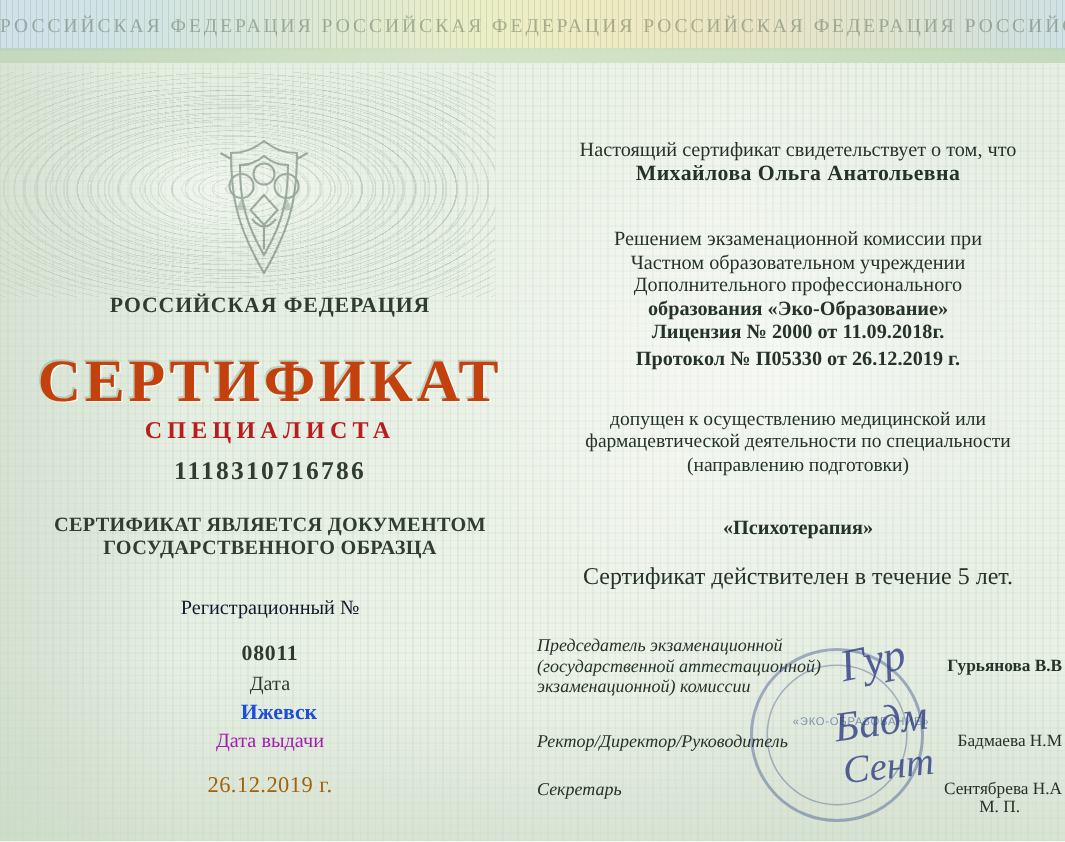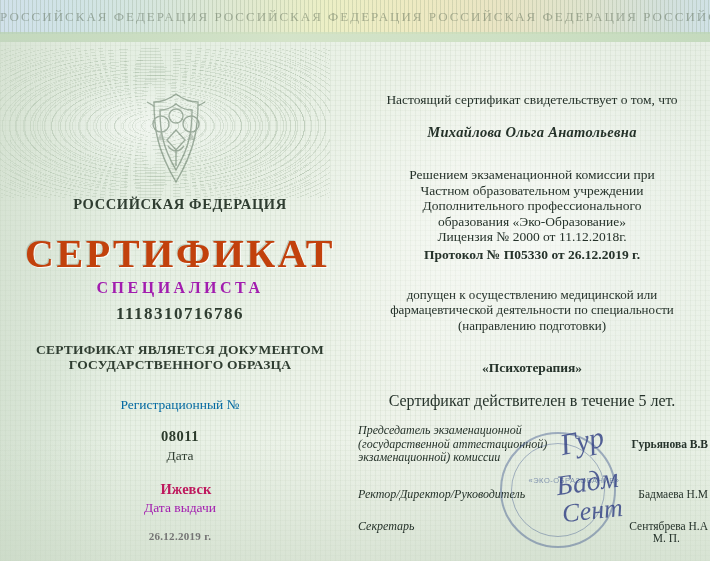--- a/index.html
+++ b/index.html
@@ -130,95 +130,94 @@
     font-weight: bold;
     letter-spacing: 2.5px;
     color: #c2410c;
     text-shadow: 1px 1px 0 rgba(255,255,255,.8), -1px -1px 0 rgba(90,110,90,.25);
   }
   .sub-title {
     margin-top: 2px;
     font-size: 16px;
     font-weight: bold;
     letter-spacing: 3.5px;
-    color: #a21caf;
+    color: #b91c1c;
   }
   .serial {
     margin-top: 7px;
     font-size: 17px;
     font-weight: bold;
     letter-spacing: 1.5px;
     color: #2f3d31;
   }
   .doc-note {
     margin-top: 18px;
     font-size: 13.5px;
     font-weight: bold;
     line-height: 15px;
     letter-spacing: .2px;
     color: #2f3d31;
   }
   .reg-label {
     margin-top: 25px;
     font-size: 13.5px;
-    color: #0369a1;
+    color: #0f172a;
   }
   .reg-number {
     margin-top: 15px;
     font-size: 14.5px;
     font-weight: bold;
     letter-spacing: .5px;
     color: #2b3a2b;
   }
   .city-label {
     margin-top: 3px;
     font-size: 13.5px;
     color: #2f3d31;
   }
   .city-value {
-    margin-top: 17px;
+    margin-top: 3px;
     font-size: 14.5px;
     font-weight: bold;
-    color: #be185d;
+    color: #1d4ed8;
     padding-left: 12px;
   }
   .date-label {
     margin-top: 2px;
     font-size: 13.5px;
     color: #a21caf;
   }
   .date-value {
     margin-top: 14px;
-    font-size: 11px;
-    font-weight: bold;
+    font-size: 15px;
+    font-weight: normal;
     letter-spacing: .3px;
-    color: #737373;
+    color: #a16207;
   }
 
   
   .right-col {
     position: absolute;
     left: 358px; top: 92px; width: 348px;
     color: #25322a;
   }
   .r-center { text-align: center; }
   .r-line { font-size: 13.5px; line-height: 16px; }
   .r-name {
-    margin-top: 16px;
+    margin-top: 0;
     font-size: 14.5px;
     font-weight: bold;
     letter-spacing: .3px;
-    font-style: italic;
   }
   .commission-block {
     margin-top: 26px;
     text-align: center;
   }
   .commission-block .ln { font-size: 13.5px; line-height: 15.5px; }
-  .commission-block .ln.b { font-weight: normal; }
+  .commission-block .ln.b { font-weight: bold; }
   .protocol {
     margin-top: 2px;
     font-size: 13.5px;
     font-weight: bold;
   }
   .admitted {
     margin-top: 24px;
     text-align: center;
   }
   .admitted .ln { font-size: 13px; line-height: 15.5px; }
@@ -353,21 +352,21 @@
 
   <div class="right-col">
     <div class="r-line r-center">Настоящий сертификат свидетельствует о том, что</div>
     <div class="r-name r-center">Михайлова Ольга Анатольевна</div>
 
     <div class="commission-block">
       <div class="ln">Решением экзаменационной комиссии при</div>
       <div class="ln">Частном образовательном учреждении</div>
       <div class="ln">Дополнительного  профессионального</div>
       <div class="ln b">образования «Эко-Образование»</div>
-      <div class="ln b">Лицензия № 2000 от 11.12.2018г.</div>
+      <div class="ln b">Лицензия № 2000 от 11.09.2018г.</div>
       <div class="protocol">Протокол № П05330 от 26.12.2019 г.</div>
     </div>
 
     <div class="admitted">
       <div class="ln">допущен к осуществлению медицинской или</div>
       <div class="ln">фармацевтической деятельности по специальности</div>
       <div class="ln">(направлению подготовки)</div>
     </div>
 
     <div class="speciality">«Психотерапия»</div>

